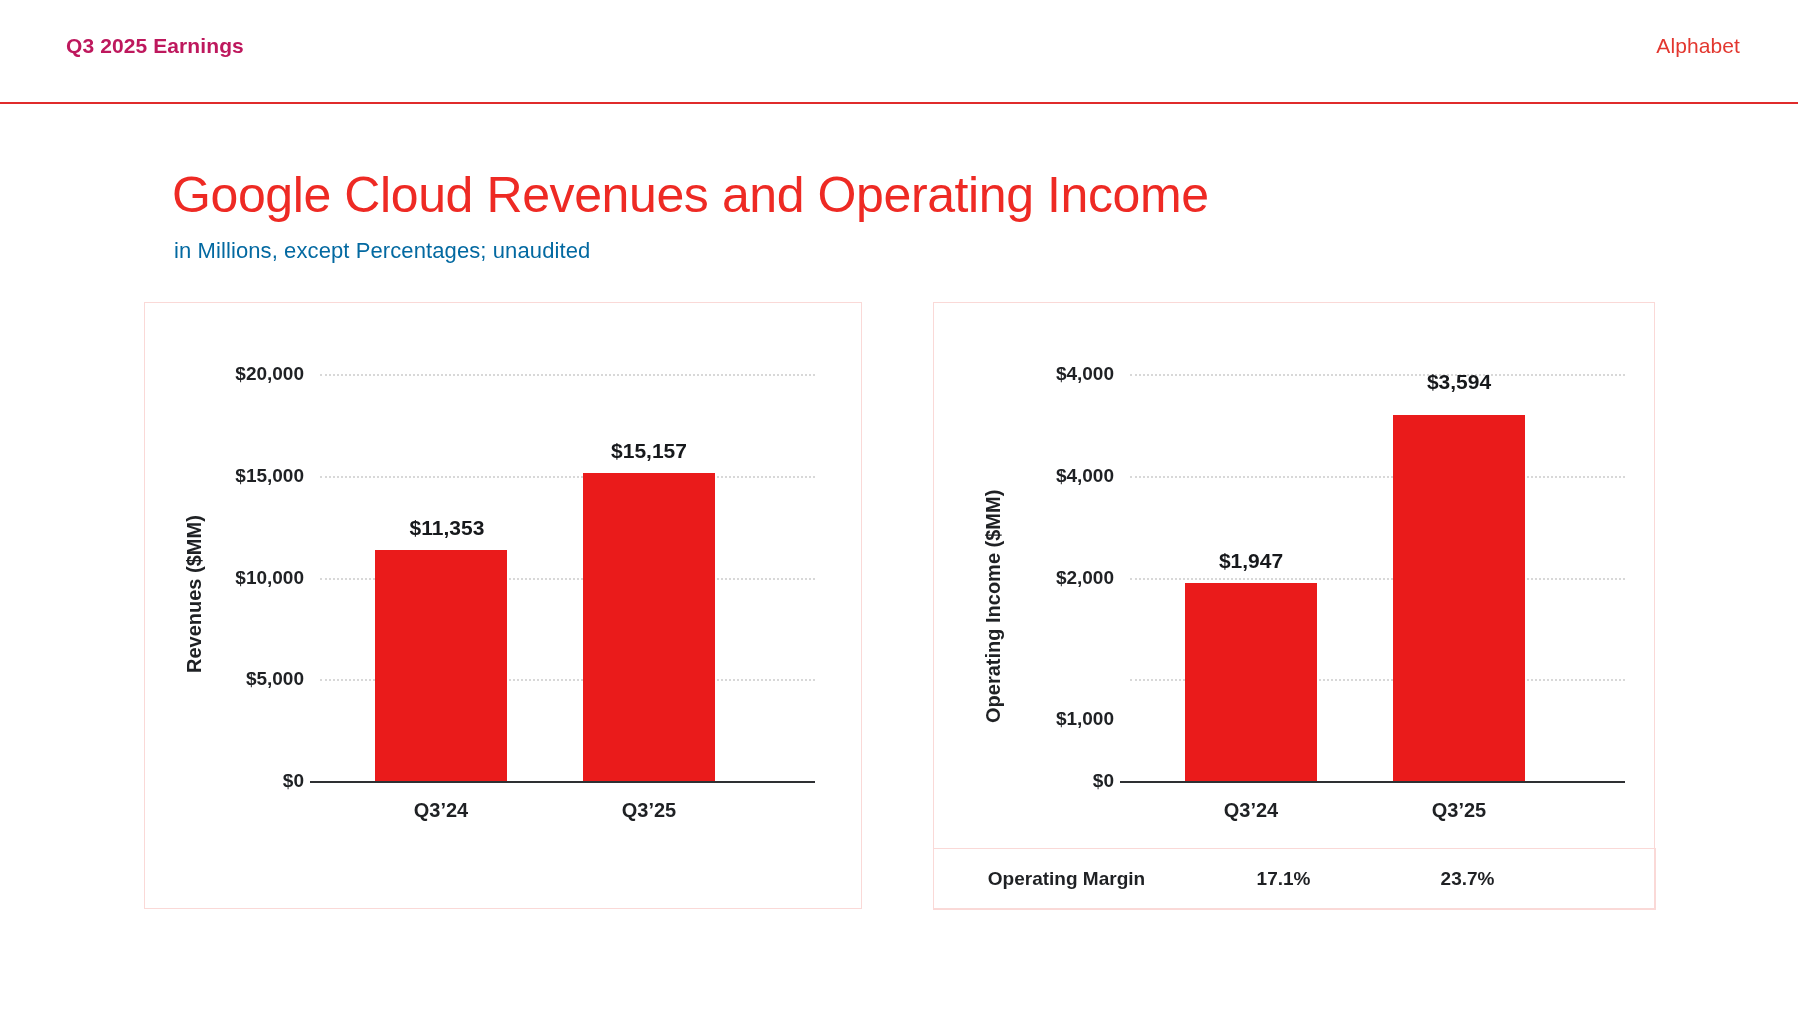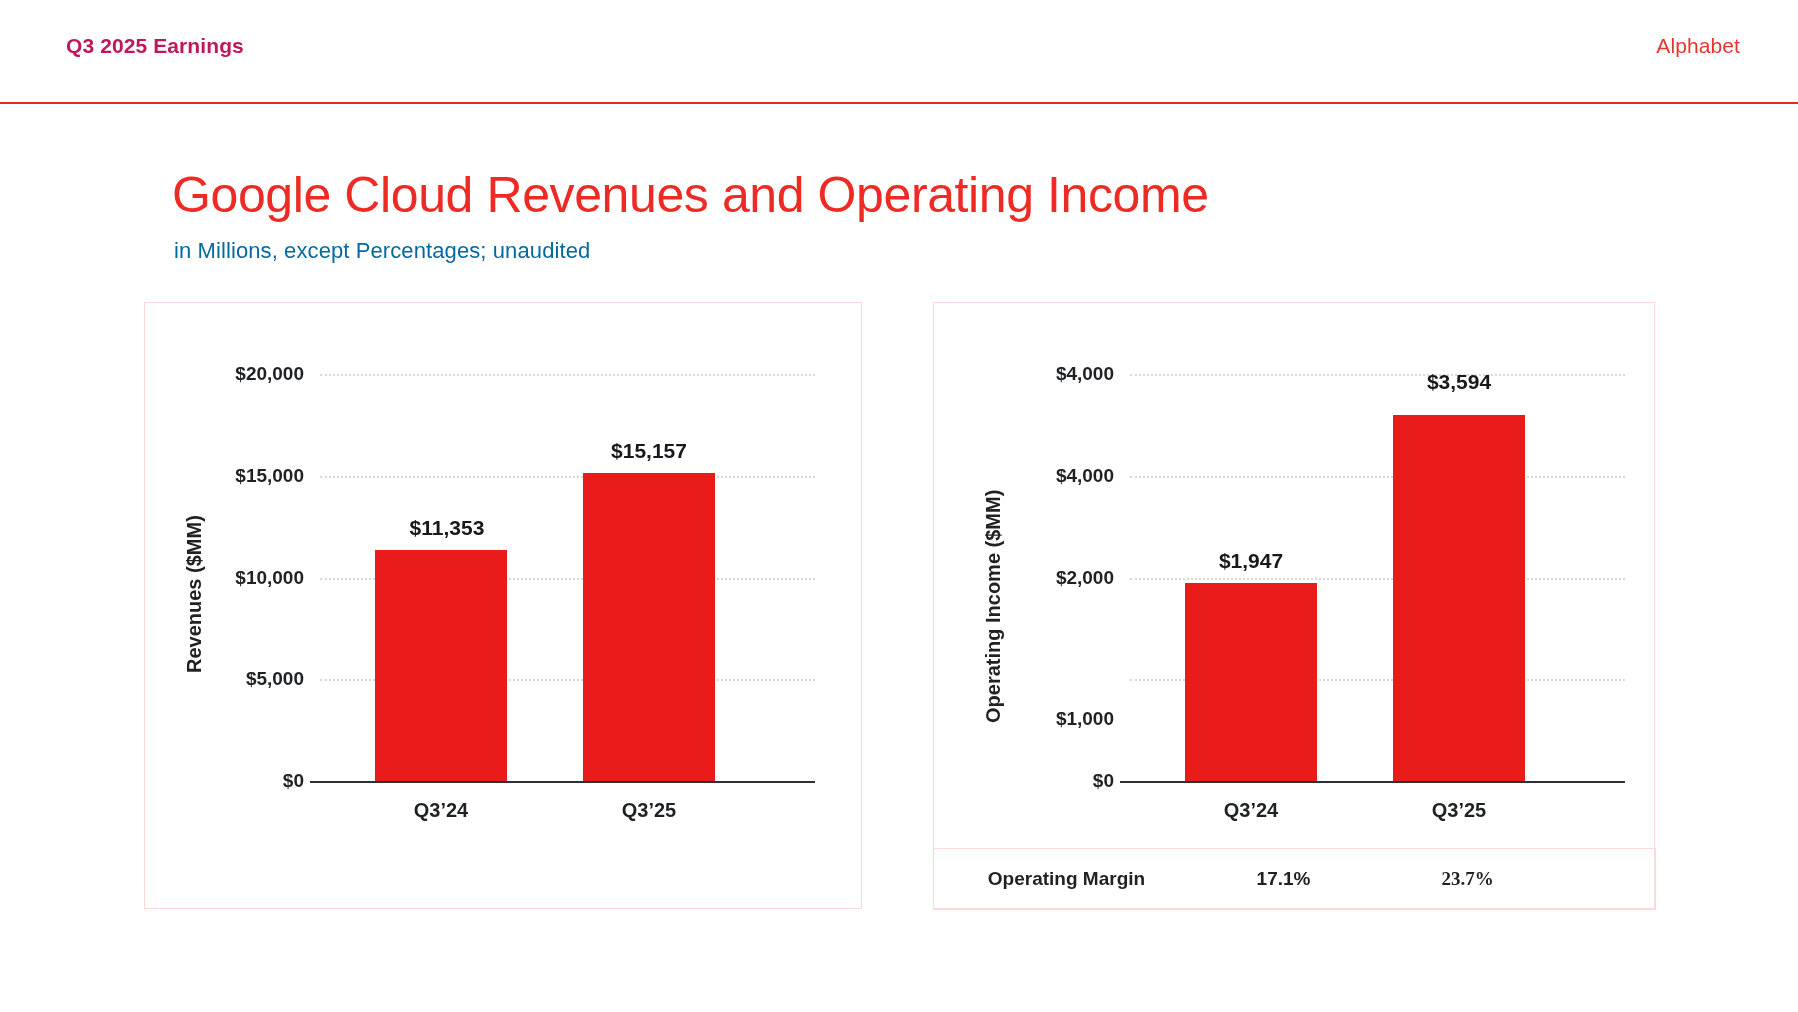--- a/index.html
+++ b/index.html
@@ -232,17 +232,17 @@
         <div class="bar" style="left: 251px; width: 132px; top: 279.893px; height: 198.107px; background: rgb(234, 27, 27);"></div>
         <div class="barval" style="left: 317px; top: 245.893px;">$1,947</div>
         <div class="xtick" style="left: 317px; top: 496px;">Q3’24</div>
         <div class="bar" style="left: 459px; width: 132px; top: 112.31px; height: 365.69px; background: rgb(234, 27, 27);"></div>
         <div class="barval" style="left: 525px; top: 67px;">$3,594</div>
         <div class="xtick" style="left: 525px; top: 496px;">Q3’25</div>
       </div>
     <div class="footer-row">
       <div class="footer-label" style="width:266px;">Operating Margin</div>
       <div class="footer-val" style="width:168px;">17.1%</div>
-      <div class="footer-val" style="width:200px;font-family:Liberation Serif, serif;">23.7%</div>
+      <div class="footer-val" style="width:200px;">23.7%</div>
     </div>
   </div>
 
 </div>
 
 </body></html>

